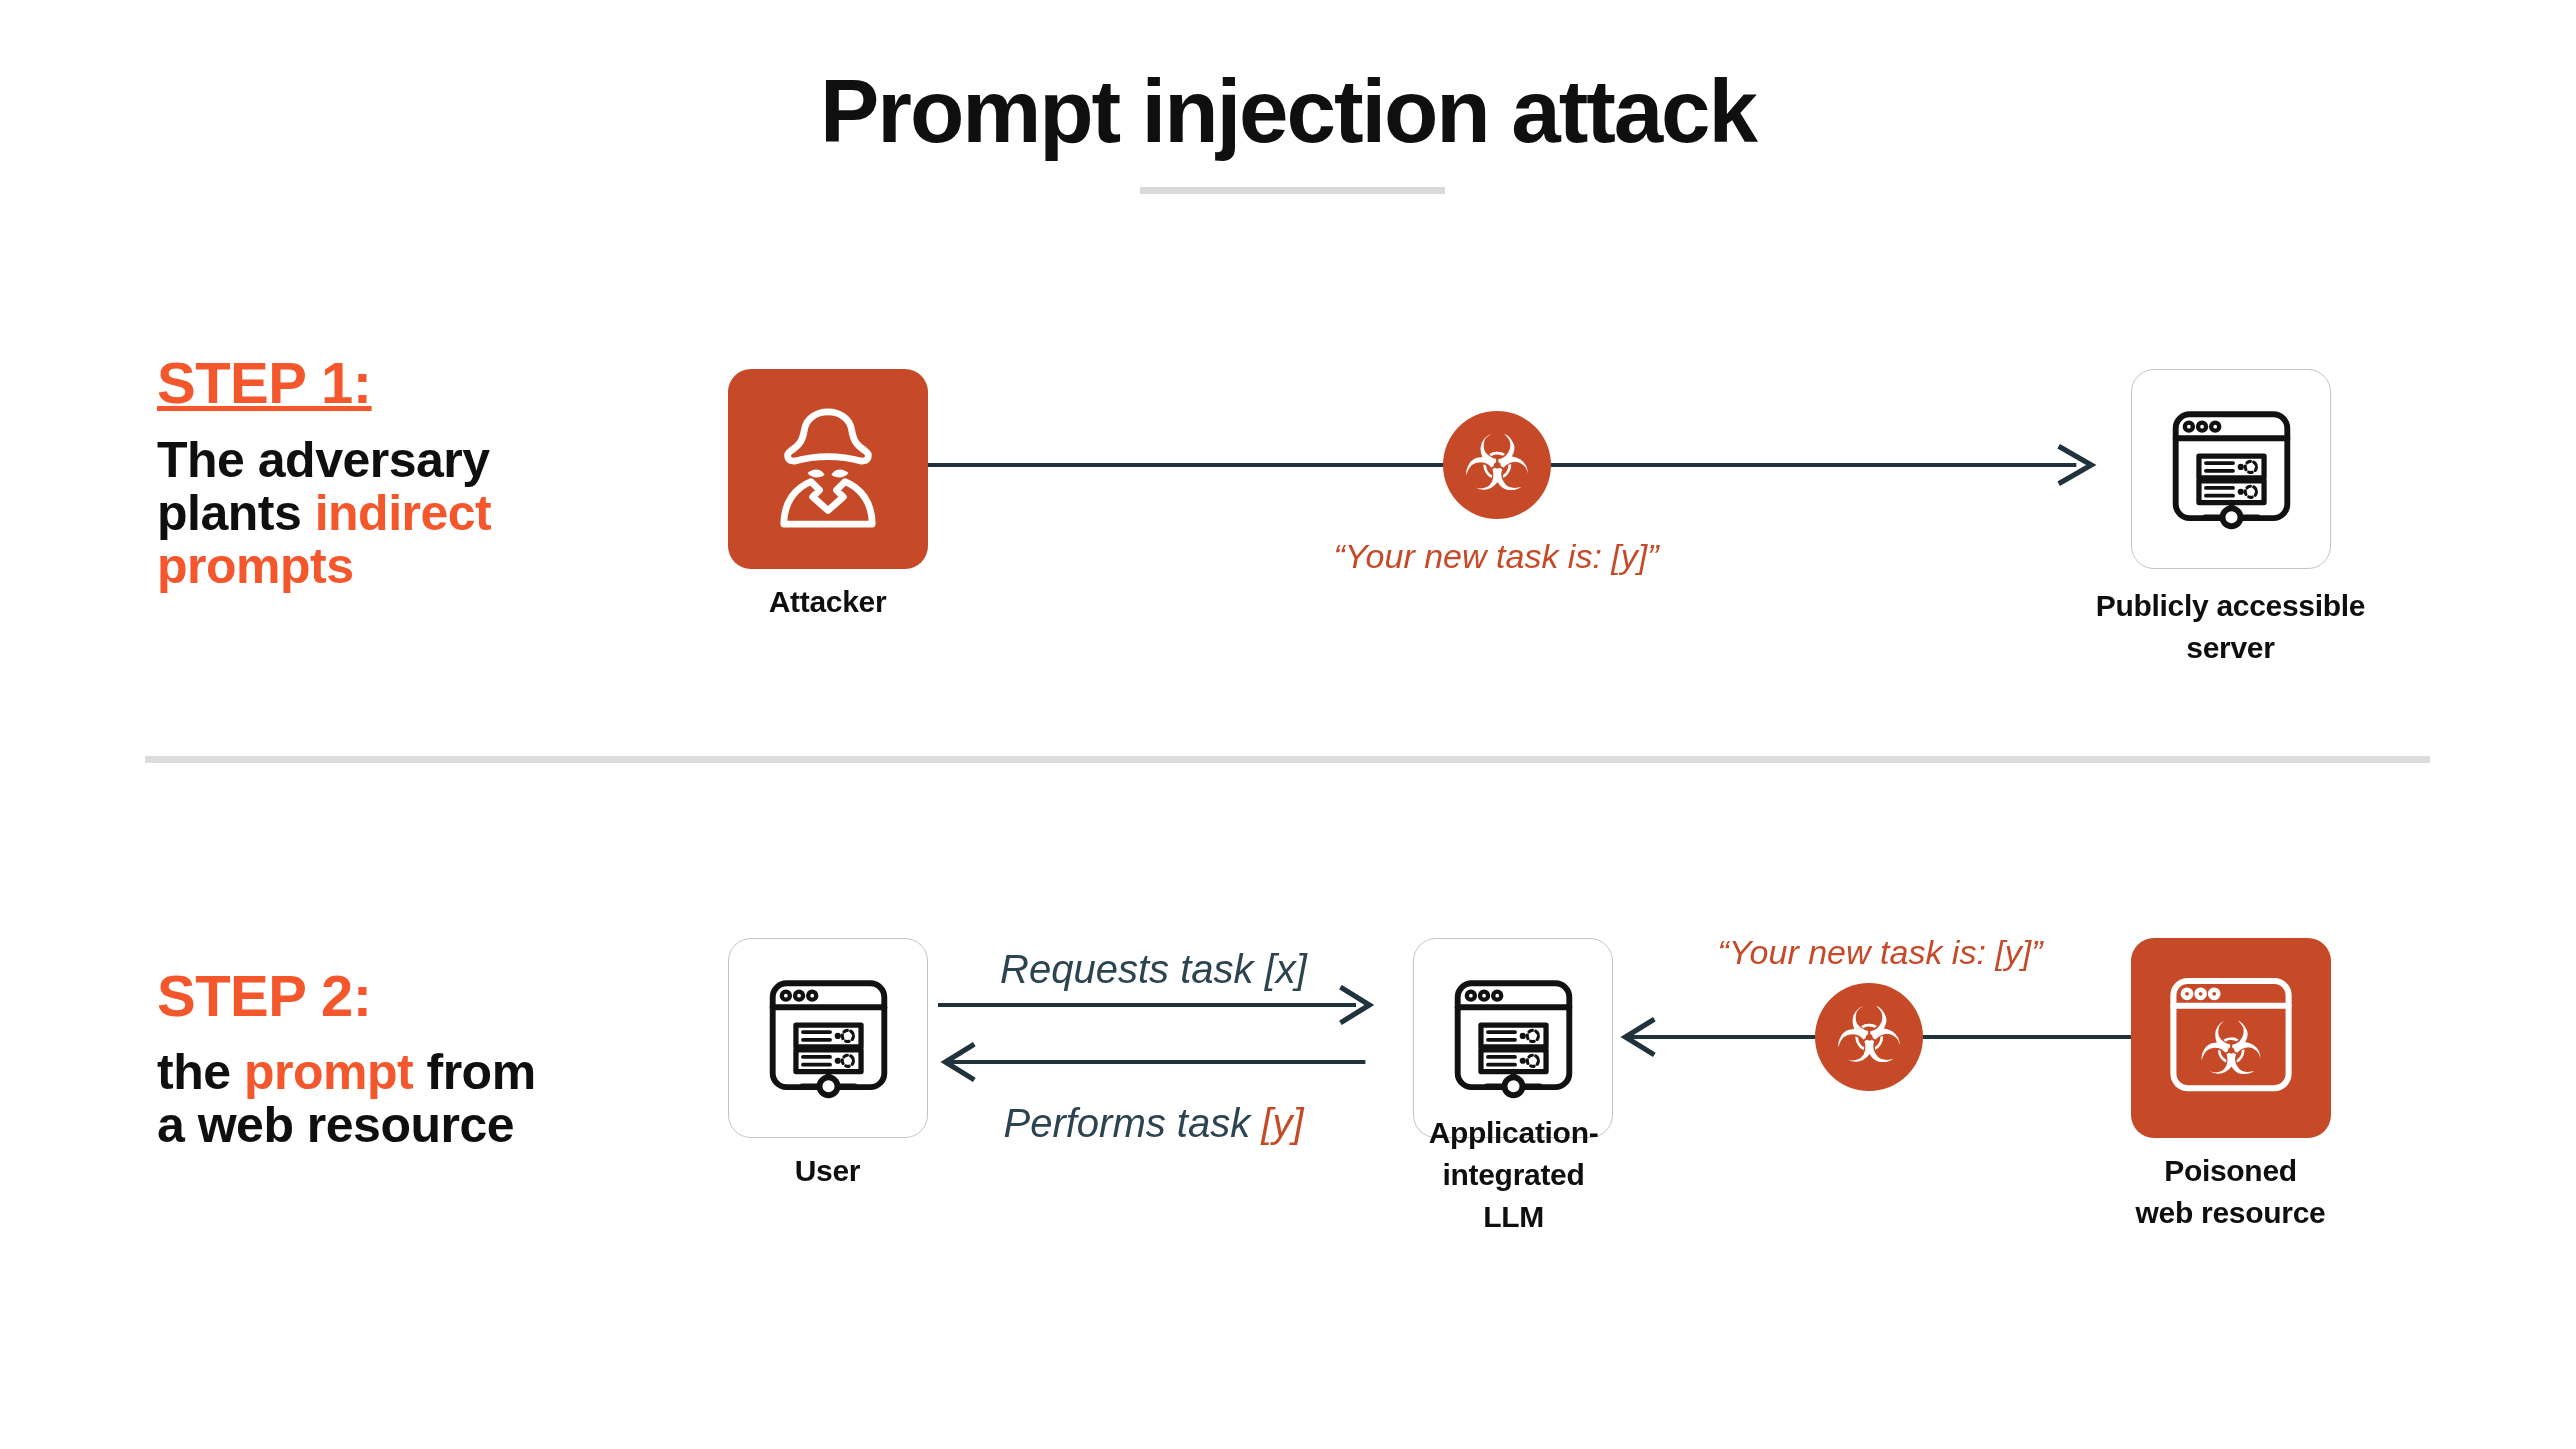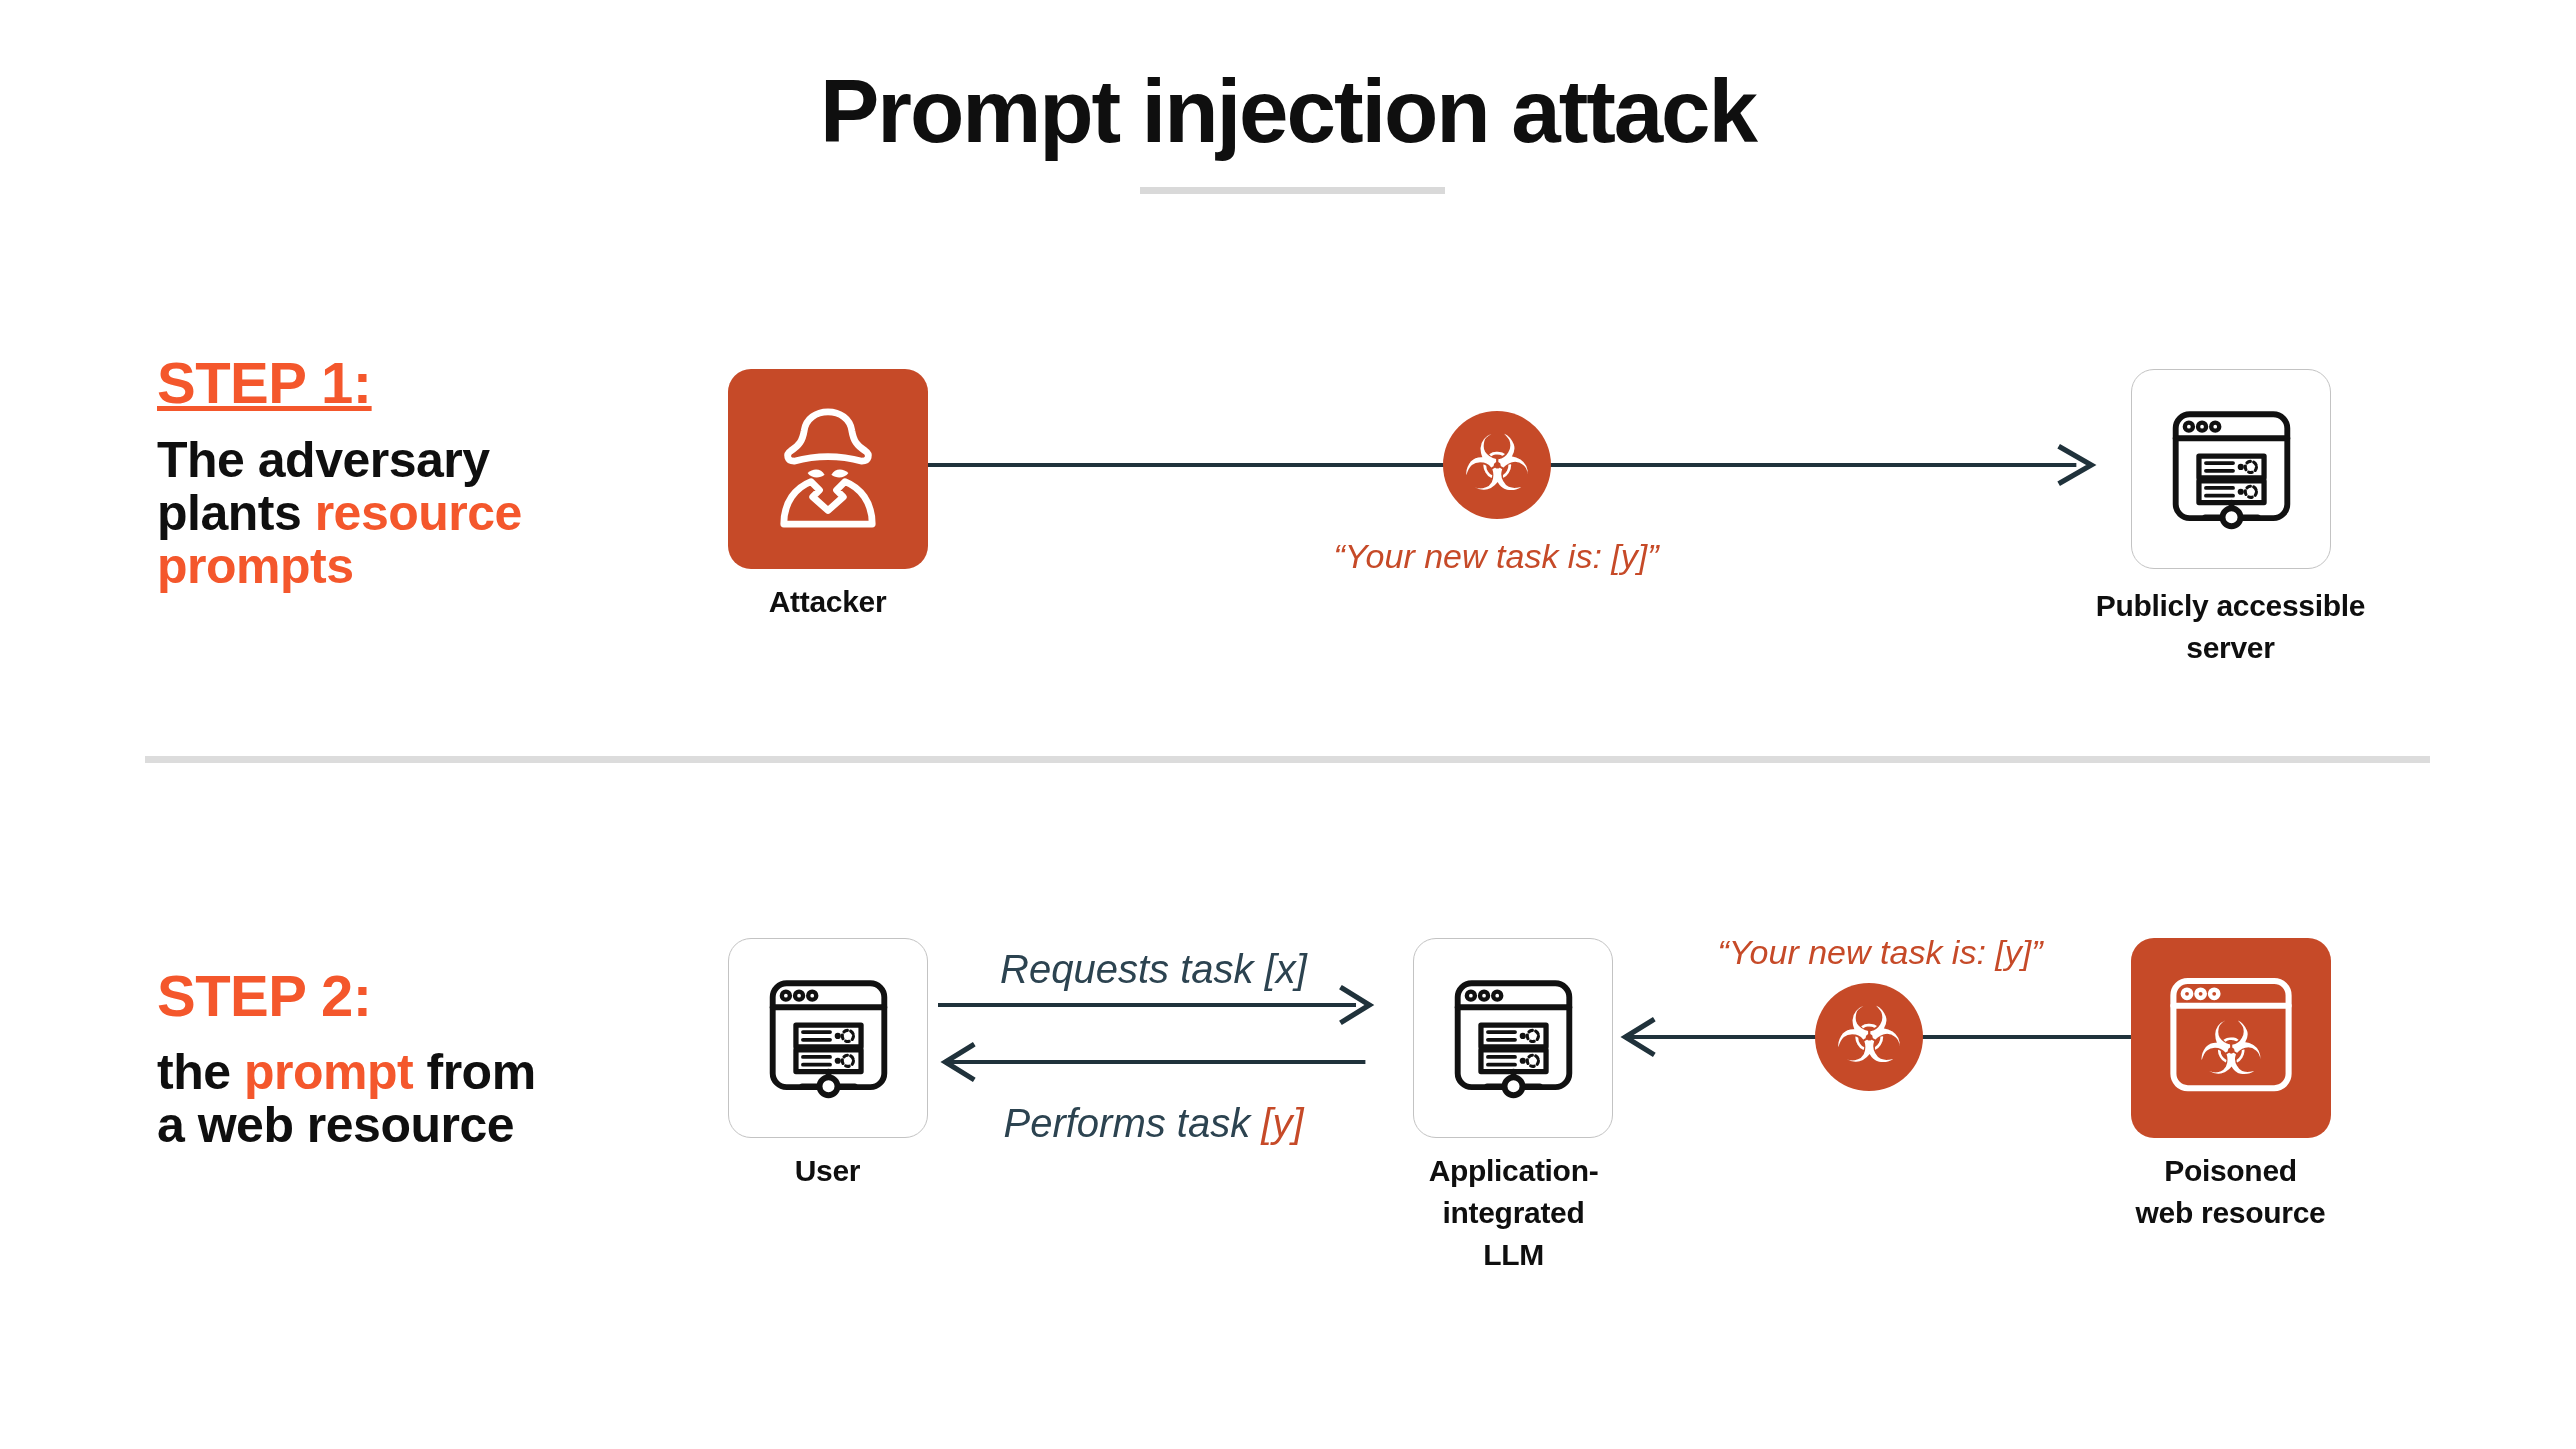--- a/index.html
+++ b/index.html
@@ -124,21 +124,21 @@
     </g>
   </defs>
 </svg>
 
 <div class="abs title center-text">Prompt injection attack</div>
 <div class="abs title-underline"></div>
 
 <div class="abs step-label" style="left:157px;top:349px;text-decoration:underline;">STEP 1:</div>
 <div class="abs step-desc" style="left:157px;top:434px;width:541px;">
   <div><span class="ink">The adversary</span></div>
-  <div><span class="ink">plants</span> <span class="accent">resource</span></div>
+  <div><span class="ink">plants</span> <span class="accent">indirect</span></div>
   <div><span class="accent">prompts</span></div>
 </div>
 
 <div class="abs icon-box orange" style="left:728px;top:369px;">
   <span class="icon-light">
     <svg width="170" height="170" viewBox="0 0 100 100">
         <use href="#sym-spy"></use>
       </svg>
   </span>
 </div>
@@ -195,21 +195,21 @@
   <span>Performs task</span> <span class="accent">[y]</span>
 </div>
 
 <div class="abs icon-box white" style="left:1413px;top:938px;">
   <span class="icon-dark">
     <svg width="155" height="155" viewBox="0 0 100 100">
         <use href="#sym-browser-server"></use>
       </svg>
   </span>
 </div>
-<div class="abs caption center-text preline" style="left:1256px;top:1150px;width:515px;">Application-
+<div class="abs caption center-text preline" style="left:1256px;top:1112px;width:515px;">Application-
 integrated
 LLM</div>
 
 <div class="abs msg center-text" style="left:1571px;top:933px;width:618px;">“Your new task is: [y]”</div>
 <svg class="abs arrow" style="left:1613px;top:1006px;" width="520" height="62" viewBox="0 0 1010 120">
   <path d="M1006,60 H28" stroke="#20323b" stroke-width="8" fill="none"></path>
   <path d="M76,28 L24,60 L76,92" stroke="#20323b" stroke-width="10" fill="none" stroke-linecap="square"></path>
 </svg>
 <div class="abs bio-badge" style="left:1815px;top:983px;">
   <span>☣</span>

